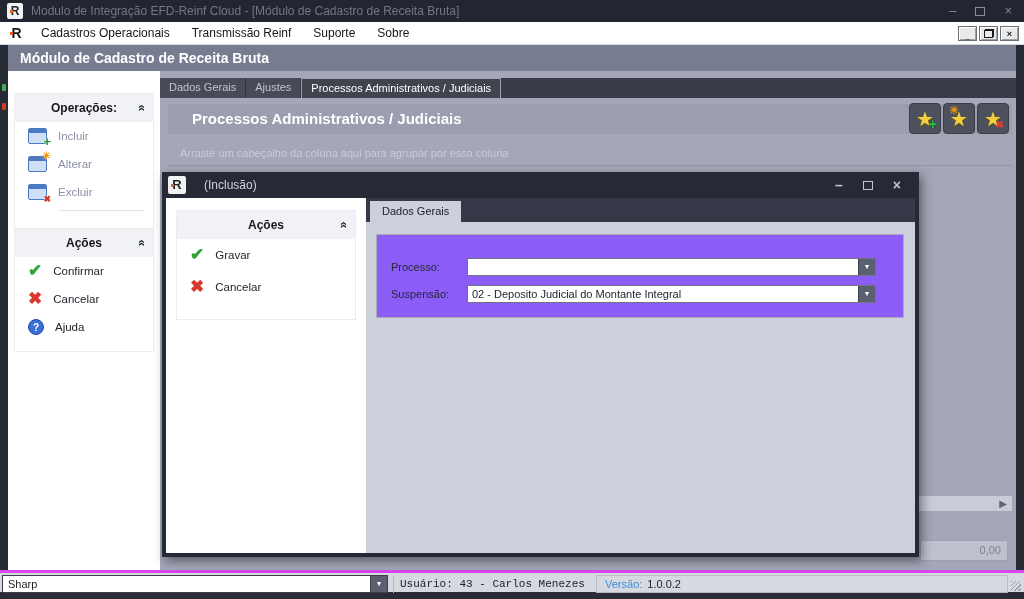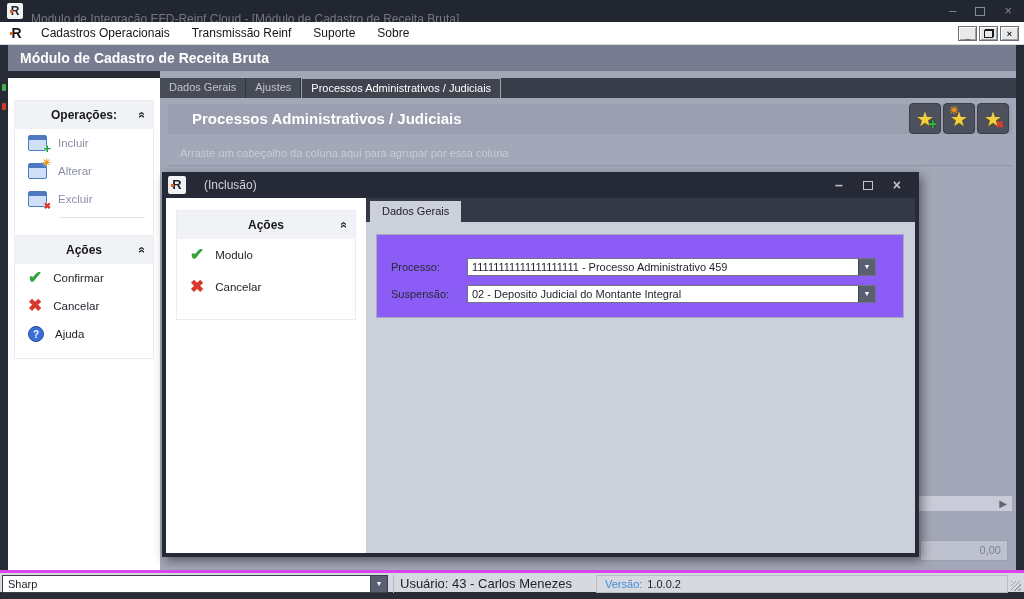--- a/index.html
+++ b/index.html
@@ -4,21 +4,21 @@
 <style>
   * { margin:0; padding:0; box-sizing:border-box; }
   html,body { width:1024px; height:599px; overflow:hidden; }
   body { font-family:"Liberation Sans", sans-serif; background:#272b36; position:relative; font-size:11px; }
 
   
   #titlebar { position:absolute; left:0; top:0; width:1024px; height:22px; background:#222631; }
   .app-icon { position:absolute; left:7px; top:3px; width:16px; height:16px; background:#f2f2f3; border-radius:2px;
               color:#20242e; font-weight:bold; font-size:12px; text-align:center; line-height:16px; }
   .app-icon::after { content:""; position:absolute; left:3px; top:7px; width:3px; height:3px; background:#e0611a; }
-  #titlebar .title-text { position:absolute; left:31px; top:12px; font-size:12px; color:#737781; white-space:nowrap; }
+  #titlebar .title-text { position:absolute; left:31px; top:4px; font-size:12px; color:#737781; white-space:nowrap; }
   .win-controls { position:absolute; right:12px; top:0; height:22px; display:flex; align-items:center; gap:19px; color:#878b95; }
   .win-controls .glyph { font-size:13px; line-height:22px; }
   .box-glyph { width:10px; height:9px; border:1px solid #878b95; display:inline-block; }
 
   
   #menubar { position:absolute; left:0; top:22px; width:1024px; height:23px; background:#ffffff; border-bottom:1px solid #d8d8dc; }
   .menu-logo { position:absolute; left:8px; top:3px; width:17px; height:17px; color:#14181f; font-weight:bold; font-size:14px;
                text-align:center; line-height:17px; }
   .menu-logo::after { content:""; position:absolute; left:2px; top:7px; width:3px; height:3px; background:#e0611a; }
   .menu-items { position:absolute; left:30px; top:0; height:23px; display:flex; align-items:center; }
@@ -38,21 +38,21 @@
 
   
   #leftstrip  { position:absolute; left:0; top:45px; width:8px; height:547px; background:#272b36; }
   #rightstrip { position:absolute; left:1016px; top:45px; width:8px; height:547px; background:#272b36; }
   #bottomstrip{ position:absolute; left:0; top:592px; width:1024px; height:7px; background:#272c37; }
   .dock-dot { position:absolute; left:2px; width:4px; height:7px; border-radius:1px; }
   .dock-dot.green { top:39px; background:#3fae4b; }
   .dock-dot.red   { top:58px; background:#d0392e; }
 
   
-  #sidebar { position:absolute; left:8px; top:78px; width:163px; height:499px; background:#ffffff; }
+  #sidebar { position:absolute; left:8px; top:71px; width:163px; height:499px; background:#ffffff; }
   .side-panel { position:absolute; left:6px; width:140px; background:#ffffff; border:1px solid #ececf0; }
   .side-panel.ops  { top:22px;  height:146px; }
   .side-panel.acts { top:157px; height:124px; }
   .panel-header { height:28px; background:#f1f2f5; display:flex; align-items:center; position:relative; }
   .panel-header .ptitle { flex:1; text-align:center; font-weight:bold; font-size:12px; color:#16181e; }
   .chevron-up { position:absolute; right:8px; top:7px; display:inline-block; transform:rotate(-90deg);
                 font-size:12px; font-weight:bold; color:#2a2e38; }
   .side-item { height:28px; display:flex; align-items:center; padding-left:13px; gap:11px; cursor:pointer; }
   .side-item .ilabel { font-size:11.5px; }
   .ops .ilabel { color:#8b90a4; }
@@ -135,21 +135,21 @@
                font-size:11px; color:#262a33; }
   .vlabel { position:absolute; left:14px; top:34px; font-size:11px; color:#262a33; }
   .vinput { position:absolute; left:366px; top:29px; width:132px; height:18px; background:#ffffff;
             border:1px solid #9ba0ae; font-size:11px; color:#1c202a; line-height:16px; text-align:right; padding-right:5px; }
 
   
   #statusbar { position:absolute; left:0; top:570px; width:1024px; height:22px; background:#d7d9e0; border-top:3px solid #d946ef; }
   .sharp { position:absolute; left:2px; top:2px; width:386px; height:18px; background:#ffffff;
            border:1px solid #3c404a; font-size:11px; color:#22262c; line-height:16px; padding-left:5px; cursor:pointer; }
   .status-sep { position:absolute; left:393px; top:2px; width:1px; height:18px; background:#b7bac2; }
-  .user-text { position:absolute; left:400px; top:0; line-height:22px; font-size:13px; color:#20242c; }
+  .user-text { position:absolute; left:400px; top:0; line-height:22px; font-size:11px; color:#20242c;font-family:Liberation Mono, monospace; }
   .version-panel { position:absolute; left:596px; top:2px; right:16px; height:18px; border:1px solid #b9bcc5;
                    line-height:16px; padding-left:8px; font-size:11px; }
   .version-panel .vlbl { color:#3f8fd8; }
   .version-panel .vval { color:#20242c; margin-left:5px; }
   .grip { position:absolute; right:3px; top:8px; width:10px; height:10px;
           background:repeating-linear-gradient(135deg, #9aa0a8 0 1px, transparent 1px 3px); }
 </style>
 </head>
 <body>
 
@@ -280,38 +280,37 @@
   </div>
   <div class="dlg-body">
     <div class="dlg-side">
       <div class="dlg-panel">
         <div class="panel-header">
           <span class="ptitle">Ações</span>
           <span class="chevron-up">»</span>
         </div>
         <div class="side-item acts">
           <span class="check-icon">✔</span>
-          <span class="ilabel">Modulo</span>
+          <span class="ilabel">Gravar</span>
         </div>
         <div class="side-item acts">
           <span class="cross-icon">✖</span>
           <span class="ilabel">Cancelar</span>
         </div>
       </div>
     </div>
     <div class="dlg-main">
       <div class="dlg-tabstrip">
         <span class="dlg-tab">Dados Gerais</span>
       </div>
       <div class="dlg-content">
         <div class="fieldgroup">
           <div class="frow r1">
             <span class="flabel">Processo:</span>
             <div class="combo">
-              <span>11111111111111111111 - Processo Administrativo 459</span>
               <span class="cbtn">
                   <span>▼</span>
                 </span>
             </div>
           </div>
           <div class="frow r2">
             <span class="flabel">Suspensão:</span>
             <div class="combo">
               <span>02 - Deposito Judicial do Montante Integral</span>
               <span class="cbtn">

